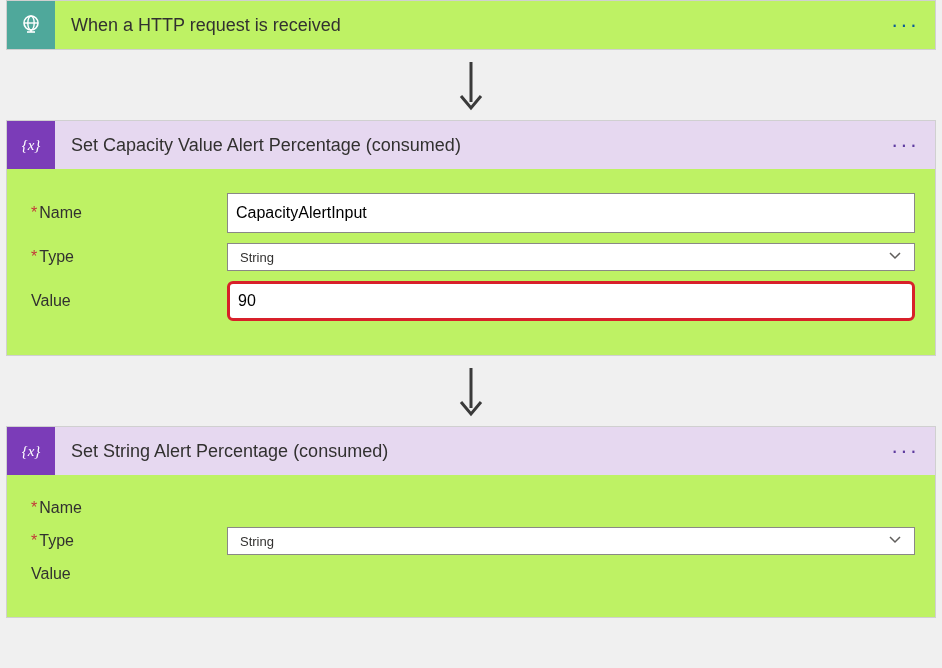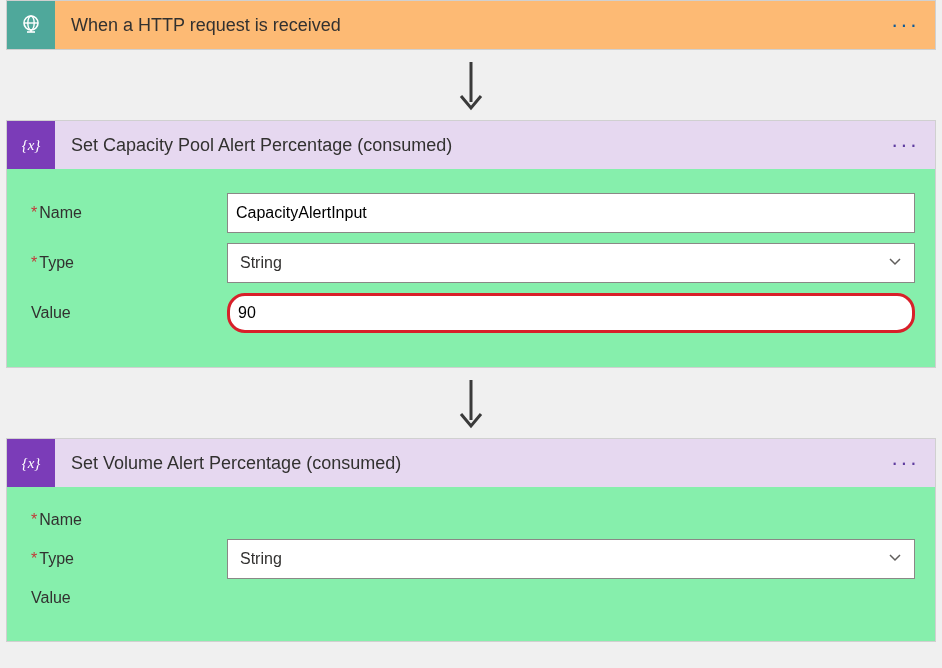--- a/index.html
+++ b/index.html
@@ -19,21 +19,21 @@
     border: 1px solid #d0d0d0;
     background: #fff;
   }
   .step-header {
     display: flex;
     align-items: center;
     height: 48px;
     position: relative;
   }
   .step-header.trigger {
-    background: #fdba74;
+    background: #bef264;
   }
   .step-header.variable {
     background: #e6d8f0;
   }
   .step-icon {
     width: 48px;
     height: 48px;
     display: flex;
     align-items: center;
     justify-content: center;
@@ -55,21 +55,21 @@
     align-items: center;
     color: #0a5a9c;
     font-size: 22px;
     letter-spacing: 2px;
     cursor: pointer;
     padding: 0 6px;
   }
   .more-btn.purple { color: #5e3b9e; }
   .step-body {
     padding: 14px 20px 24px 20px;
-    background: #86efac;
+    background: #bef264;
   }
   .row {
     display: flex;
     align-items: center;
     margin: 10px 0;
   }
   .row-label {
     flex: 0 0 200px;
     font-size: 16px;
     color: #323130;
@@ -86,39 +86,39 @@
     padding: 0 8px;
     font-size: 16px;
     background: #fff;
   }
   .select-wrap {
     position: relative;
     width: 100%;
   }
   .select-input {
     width: 100%;
-    height: 40px;
+    height: 28px;
     border: 1px solid #8a8886;
     padding: 0 12px;
-    font-size: 16px;
+    font-size: 13px;
     background: #fff;
     display: flex;
     align-items: center;
     cursor: pointer;
   }
   .chev {
     position: absolute;
     right: 12px;
     top: 50%;
     transform: translateY(-50%);
     pointer-events: none;
   }
   .highlighted {
     border: 3px solid #d8202a;
-    border-radius: 18px;
+    border-radius: 6px;
   }
   .arrow-connector {
     width: 100%;
     display: flex;
     justify-content: center;
     padding: 10px 0 4px 0;
   }
 </style>
 </head>
 <body>
@@ -148,21 +148,21 @@
     </svg>
   </div>
 
   <div class="step">
     <div class="step-header variable">
       <div class="step-icon var">
         <svg width="28" height="28" viewBox="0 0 28 28">
           <text x="14" y="19" text-anchor="middle" fill="#fff" font-size="15" font-style="italic" font-family="serif">{x}</text>
         </svg>
       </div>
-      <div class="step-title">Set Capacity Pool Alert Percentage (consumed)</div>
+      <div class="step-title">Set Capacity Value Alert Percentage (consumed)</div>
       <div class="more-btn purple">···</div>
     </div>
     <div class="step-body">
       <div class="row">
         <div class="row-label"><span class="req">*</span><span>Name</span></div>
         <div class="row-field">
           <input class="text-input" value="CapacityAlertInput" style="">
         </div>
       </div>
       <div class="row">
@@ -196,21 +196,21 @@
     </svg>
   </div>
 
   <div class="step">
     <div class="step-header variable">
       <div class="step-icon var">
         <svg width="28" height="28" viewBox="0 0 28 28">
           <text x="14" y="19" text-anchor="middle" fill="#fff" font-size="15" font-style="italic" font-family="serif">{x}</text>
         </svg>
       </div>
-      <div class="step-title">Set Volume Alert Percentage (consumed)</div>
+      <div class="step-title">Set String Alert Percentage (consumed)</div>
       <div class="more-btn purple">···</div>
     </div>
     <div class="step-body">
       <div class="row">
         <div class="row-label"><span class="req">*</span><span>Name</span></div>
       </div>
       <div class="row">
         <div class="row-label"><span class="req">*</span><span>Type</span></div>
         <div class="row-field">
           <div class="select-wrap">

